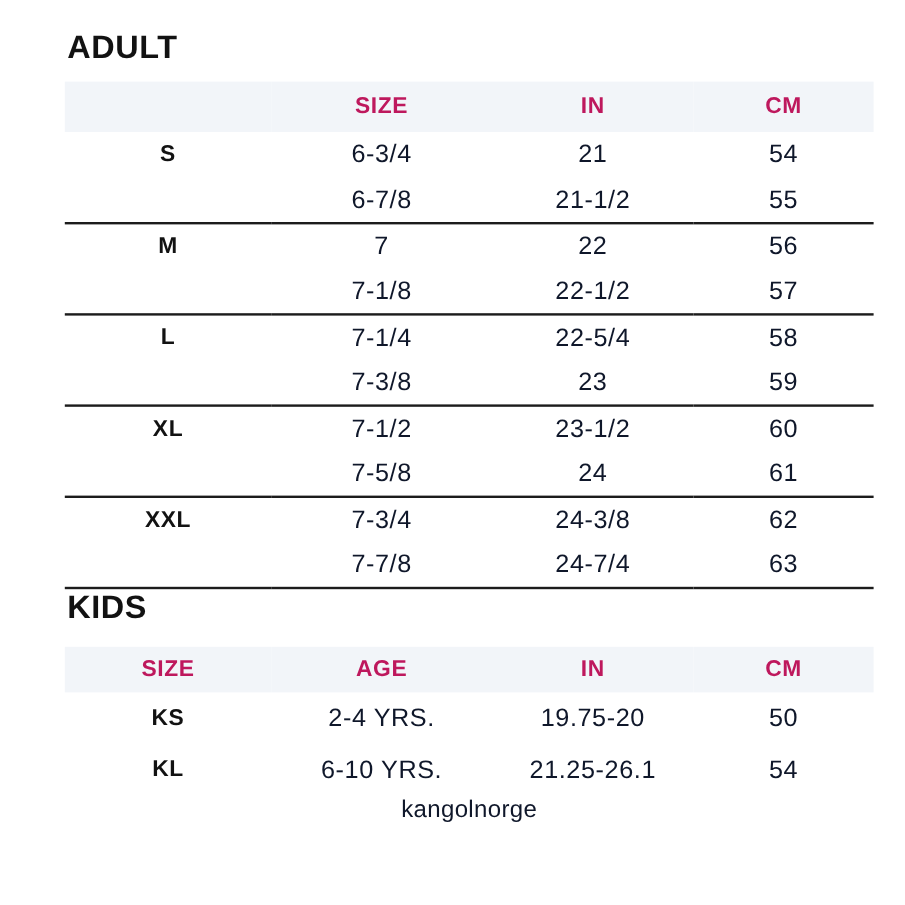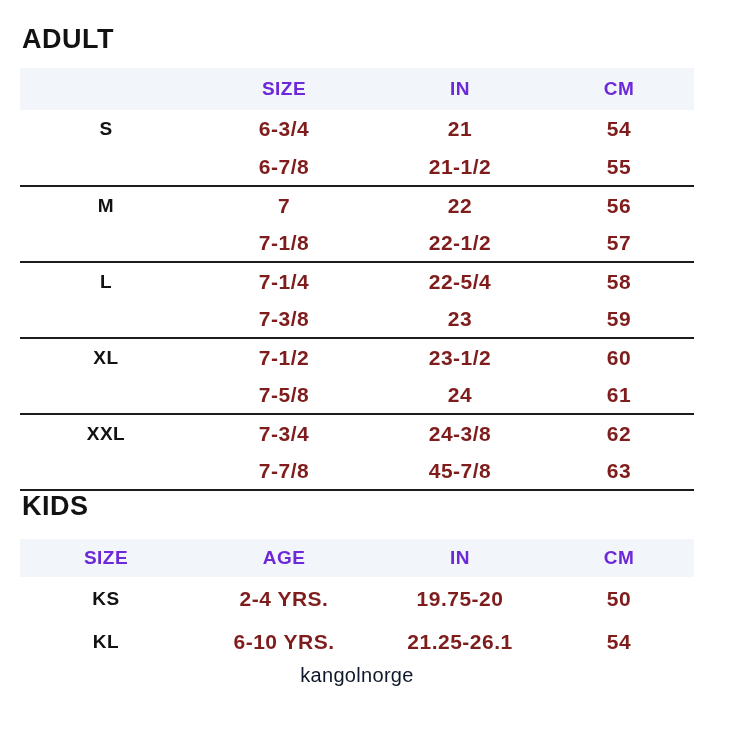--- a/index.html
+++ b/index.html
@@ -8,21 +8,21 @@
     background: #ffffff;
   }
   body {
     width: 754px;
     height: 754px;
     font-family: "Liberation Sans", sans-serif;
     color: #121212;
     overflow: hidden;
   }
   .container {
-    padding: 24px 40px 0 20px;
+    padding: 24px 40px 0 54px;
     box-sizing: border-box;
   }
   .section-title {
     font-size: 27px;
     font-weight: 800;
     letter-spacing: 0.5px;
     color: #121212;
     line-height: 30px;
     margin: 0 0 0 2px;
   }
@@ -40,30 +40,30 @@
   col.c4 { width: 150px; }
 
   thead tr {
     background: #f2f5f9;
     height: 42px;
   }
   thead th {
     font-size: 19px;
     font-weight: 800;
     letter-spacing: 0.5px;
-    color: #6d28d9;
+    color: #be185d;
     text-align: center;
     padding: 0;
   }
   tbody tr { height: 38px; }
   tbody td {
     font-size: 21px;
-    font-weight: 700;
-    letter-spacing: 0.5px;
-    color: #7f1d1d;
+    font-weight: 400;
+    letter-spacing: 0.5px;
+    color: #0f172a;
     text-align: center;
     padding: 0;
   }
   td.size-letter {
     font-size: 19px;
     font-weight: 800;
     letter-spacing: 0.5px;
     color: #121212;
   }
   tbody.group { border-bottom: 2px solid #1c1c1c; }
@@ -161,21 +161,21 @@
     <tbody class="group">
       <tr>
         <td class="size-letter">XXL</td>
         <td>7-3/4</td>
         <td>24-3/8</td>
         <td>62</td>
       </tr>
       <tr>
         <td class="size-letter"></td>
         <td>7-7/8</td>
-        <td>45-7/8</td>
+        <td>24-7/4</td>
         <td>63</td>
       </tr>
     </tbody>
   </table>
 
   <h2 class="section-title kids">KIDS</h2>
 
   <table class="size-table kids">
     <colgroup>
         <col class="c1">

